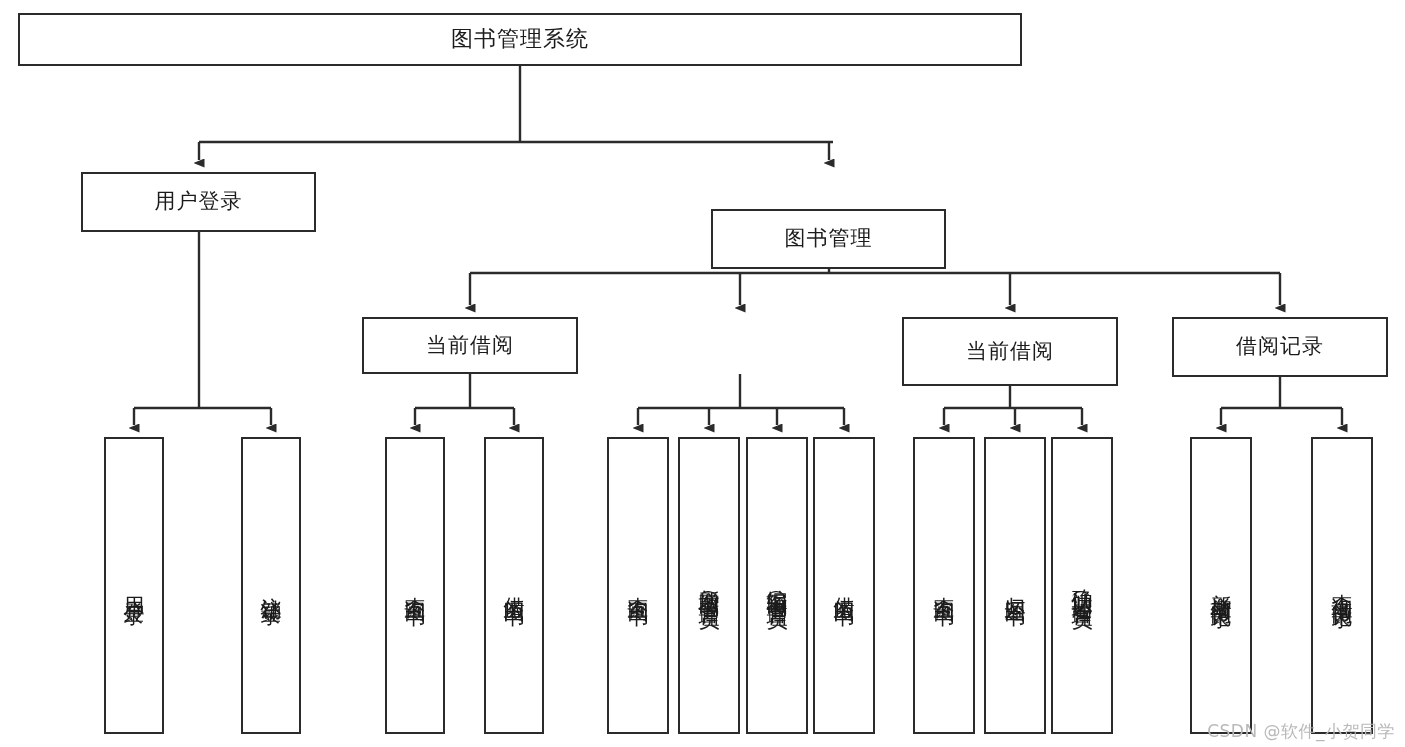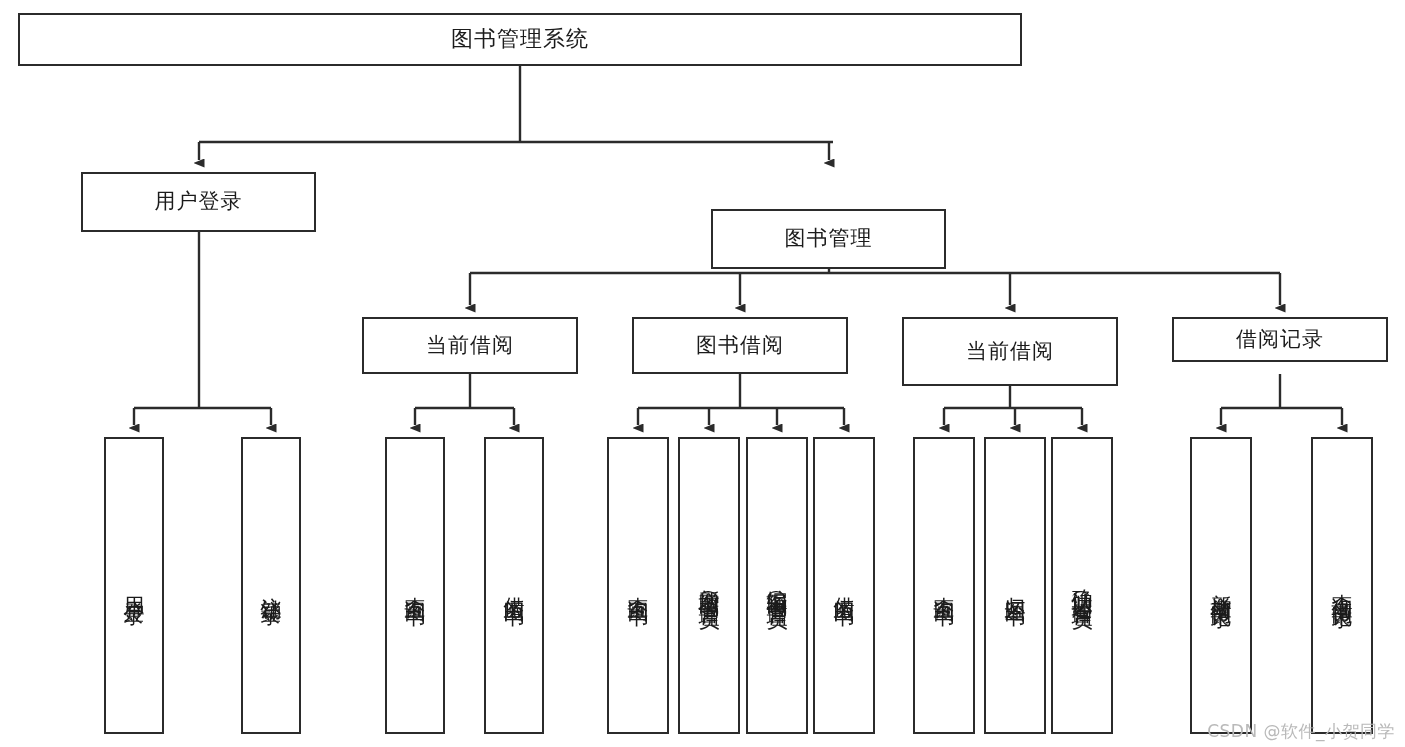--- a/index.html
+++ b/index.html
@@ -135,27 +135,24 @@
   <div class="node horiz" style="left:81px; top:172px; width:235px; height:60px;">
     <span>用户登录</span>
   </div>
   <div class="node horiz" style="left:711px; top:172px; width:235px; height:60px;margin-top:37px;">
     <span>图书管理</span>
   </div>
 
   <div class="node horiz" style="left:362px; top:317px; width:216px; height:57px;">
     <span>当前借阅</span>
   </div>
-  <div class="node horiz" style="left:632px; top:317px; width:216px; height:57px;">
-    <span>图书借阅</span>
-  </div>
   <div class="node horiz" style="left:902px; top:317px; width:216px; height:69px;">
     <span>当前借阅</span>
   </div>
-  <div class="node horiz" style="left:1172px; top:317px; width:216px; height:45px;">
+  <div class="node horiz" style="left:1172px; top:317px; width:216px; height:60px;">
     <span>借阅记录</span>
   </div>
 
   <div class="node vert" style="left:104px; top:437px; width:60px; height:297px;">
     <span class="vtext">用户登录</span>
   </div>
   <div class="node vert" style="left:241px; top:437px; width:60px; height:297px;">
     <span class="vtext">注销登录</span>
   </div>
 

